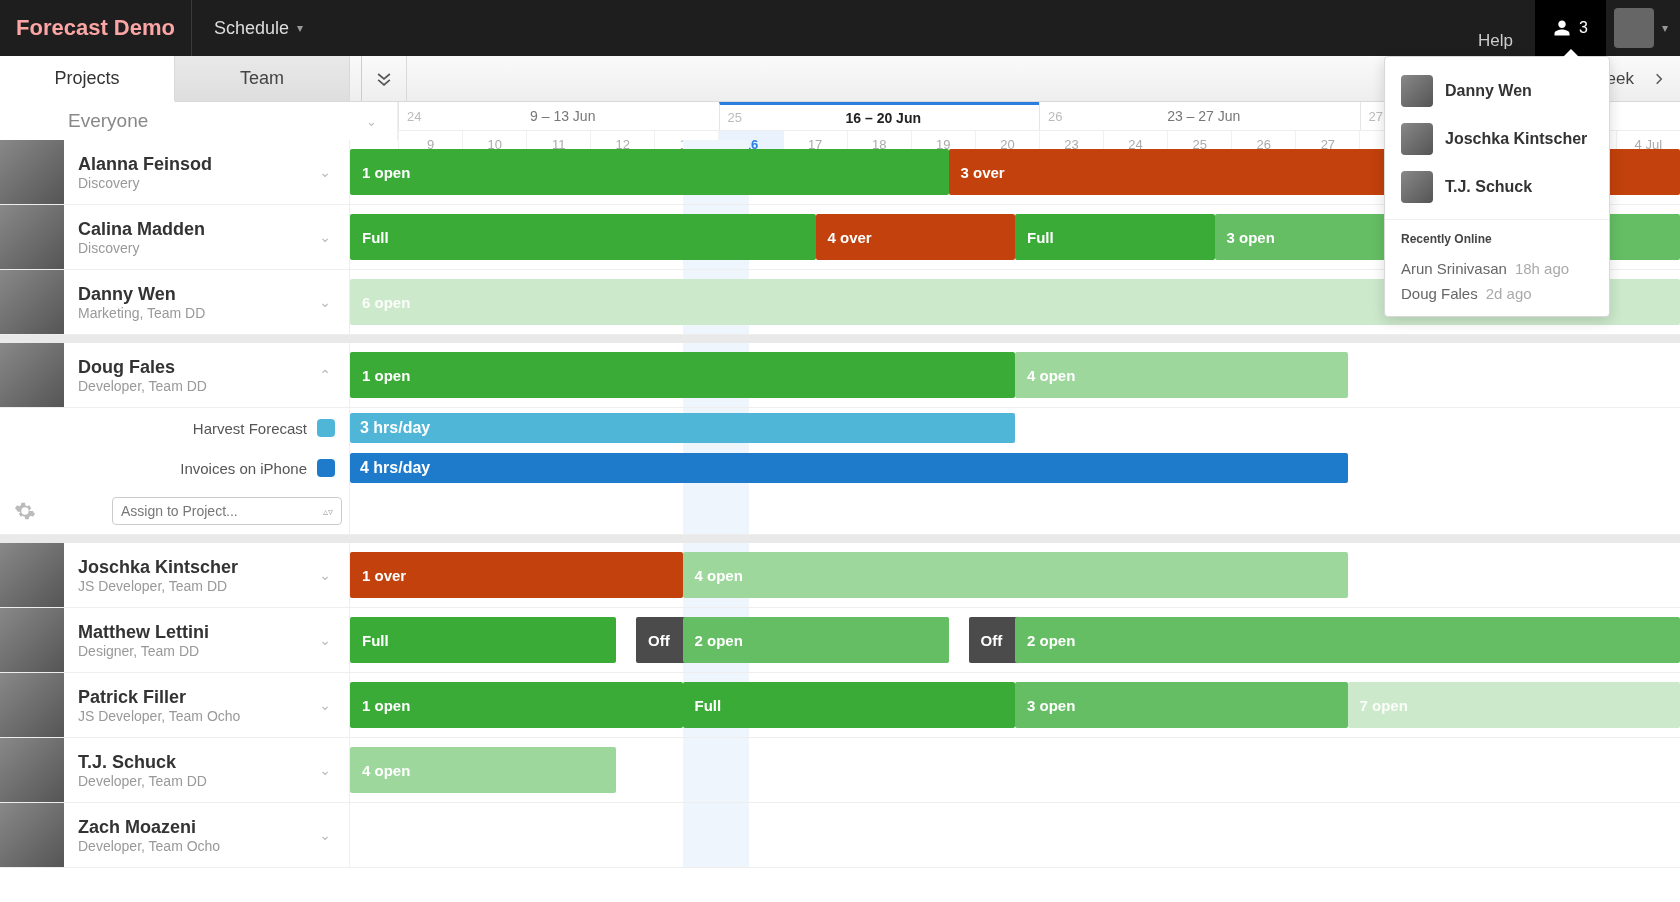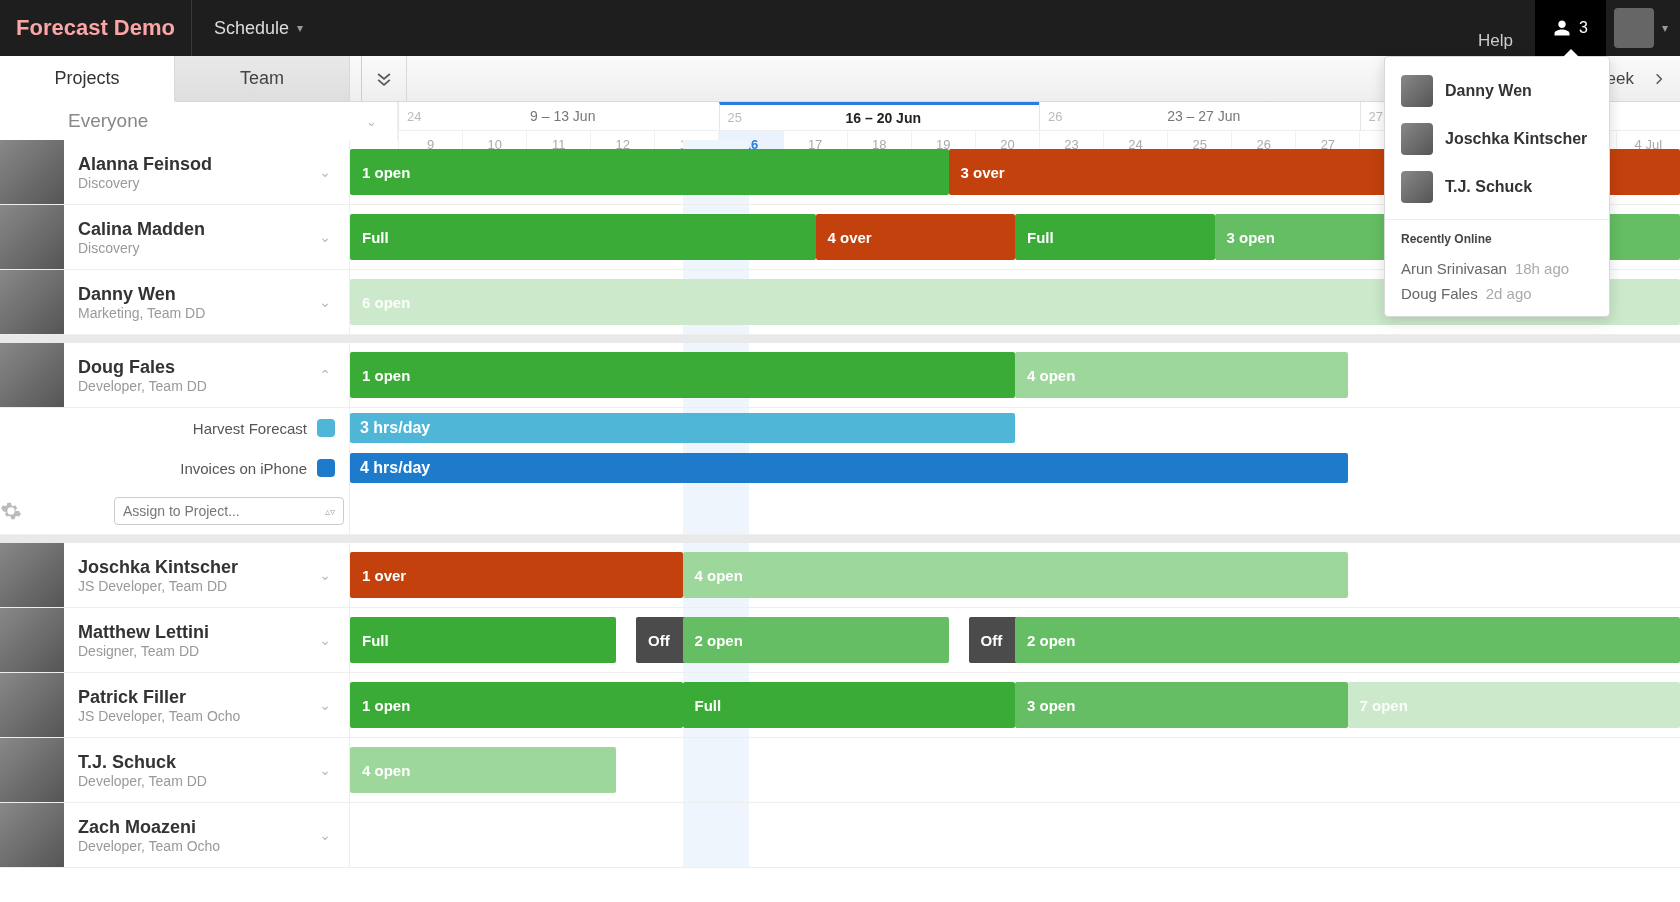--- a/index.html
+++ b/index.html
@@ -67,21 +67,21 @@
   .c-red { background:#c2410c;text-align:right;}
   .c-dark { background:#4b4b4b;margin-left:20px;}
   .c-blue { background:#1e7acb;}
   .c-blue-l { background:#4fb6d8;}
   .expanded-block { display:flex; background:#fff; border-bottom:1px solid #eee;}
   .expanded-left { width:350px; border-right:1px solid #eee;}
   .proj-row { height:40px; display:flex; align-items:center; justify-content:flex-end; gap:10px; padding-right:14px; font-size:15px; color:#555;}
   .proj-swatch { width:18px; height:18px; border-radius:4px;}
   .proj-swatch.blue-l{ background:#4fb6d8;}
   .proj-swatch.blue { background:#1e7acb;}
-  .assign-row { height:46px; display:flex; align-items:center; padding-left:0; gap:28px;}
+  .assign-row { height:46px; display:flex; align-items:center; padding-left:14px; gap:12px;}
   .gear-btn { width:22px; height:22px; color:#bbb; cursor:pointer;}
   .assign-select { flex:1; max-width:230px; margin-left:64px; height:28px; border:1px solid #ccc; border-radius:4px; background:#fff; display:flex; align-items:center; justify-content:space-between; padding:0 8px; font-size:14px; color:#777; cursor:pointer;}
   .assign-select .sel-caret { font-size:10px; color:#aaa;}
   .expanded-right { flex:1; position:relative;}
   .thin-bar { position:absolute; height:30px; top:5px; display:flex; align-items:center; padding:0 10px; color:#fff; font-size:16px; font-weight:700; border-radius:2px;}
   .today-col-bg { position:absolute; top:0; bottom:0; background:#eef5fd; }
   
   .user-popover { position:absolute; top:56px; right:70px; width:226px; background:#fff; border:1px solid #d8d8d8; border-radius:4px; box-shadow:0 4px 14px rgba(0,0,0,.15); z-index:50; padding:10px 0;}
   .user-popover::before { content:""; position:absolute; top:-8px; right:30px; width:0; height:0; border-left:8px solid transparent; border-right:8px solid transparent; border-bottom:8px solid #fff;}
   .pop-item { display:flex; align-items:center; gap:12px; padding:8px 16px; cursor:pointer;}

